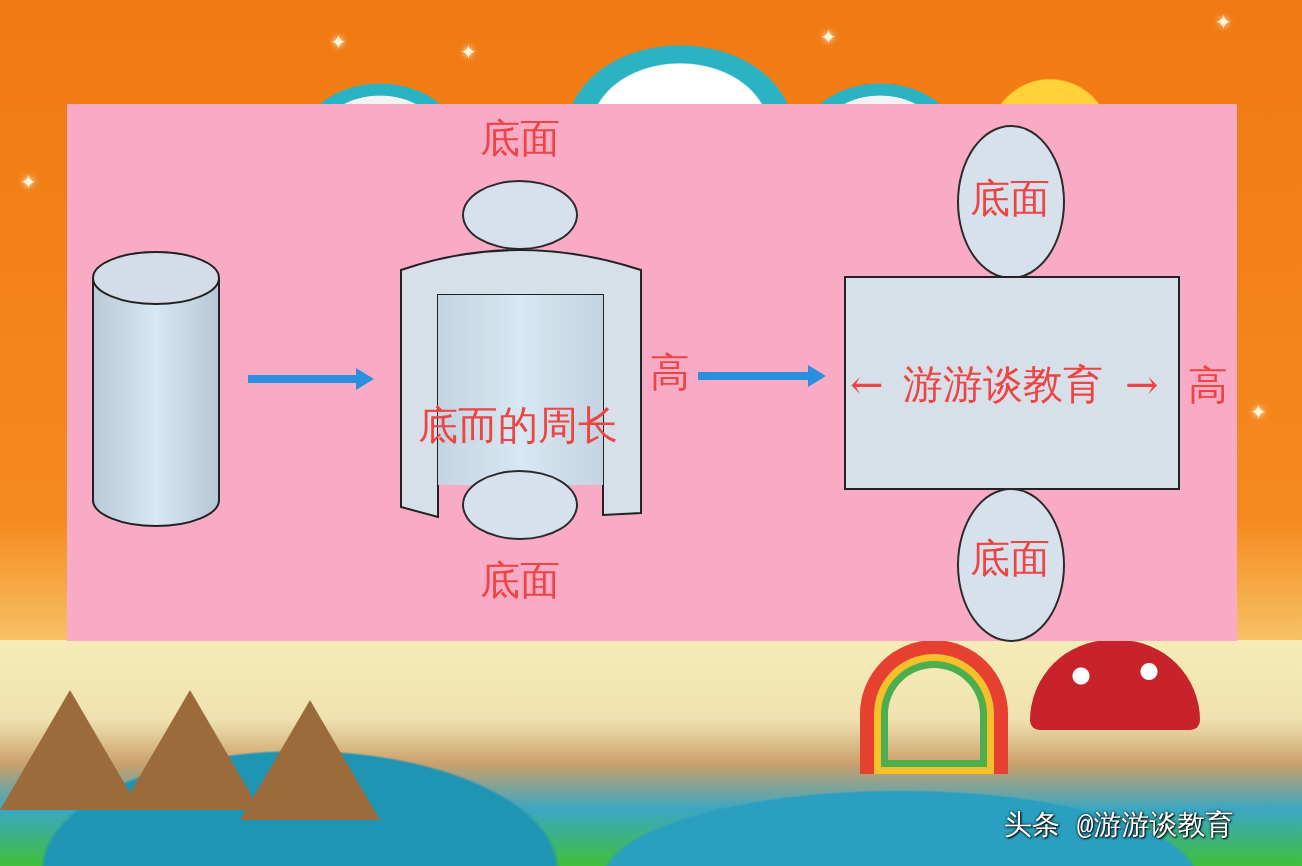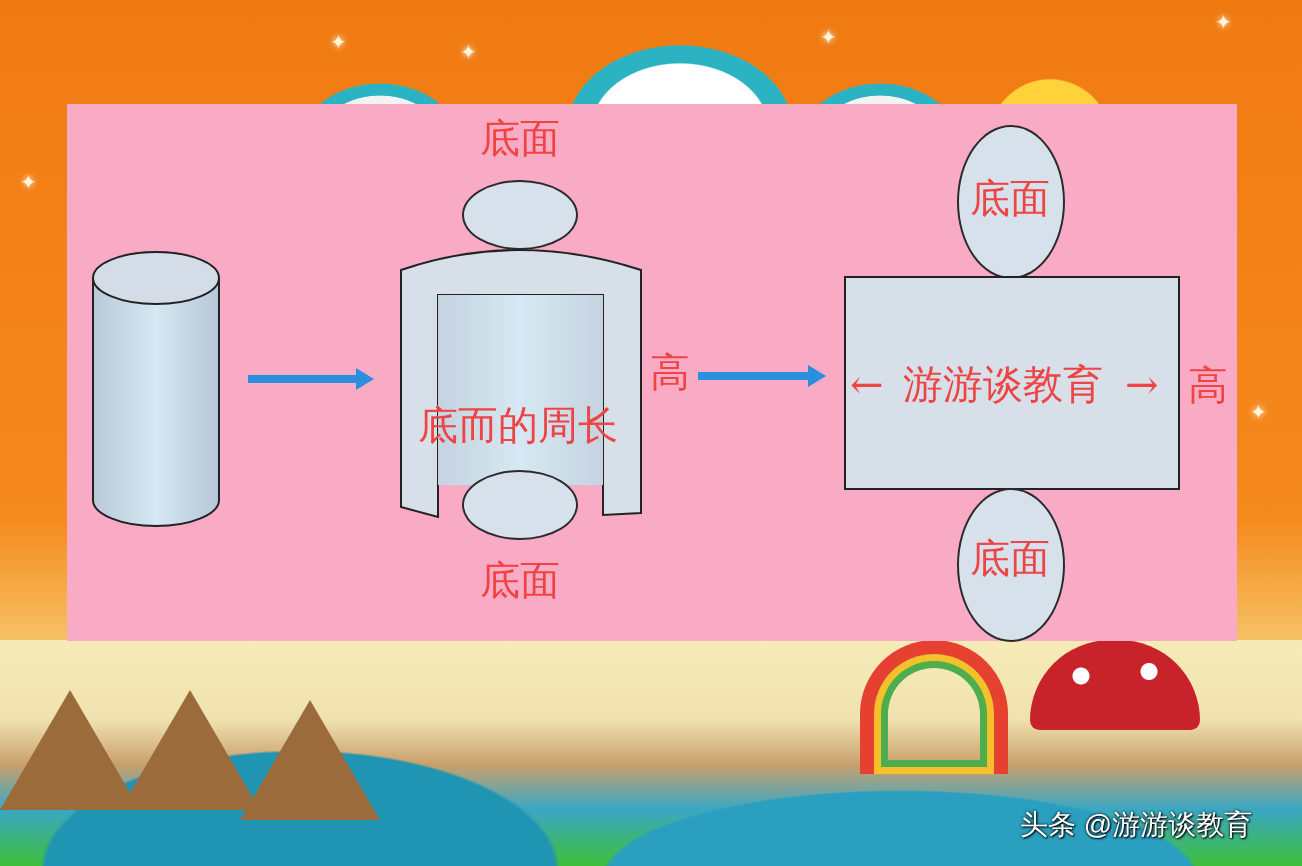--- a/index.html
+++ b/index.html
@@ -23,21 +23,21 @@
   .mush{position:absolute;left:1030px;top:640px;width:170px;height:90px;border-radius:85px 85px 10px 10px;
     background:radial-gradient(circle at 30% 40%,#fff 0 8px,transparent 9px),radial-gradient(circle at 70% 35%,#fff 0 8px,transparent 9px),#c8232b;}
   .rainbow{position:absolute;left:860px;top:640px;width:120px;height:120px;border-radius:120px 120px 0 0;
     border:14px solid #e64030;border-bottom:none;box-shadow:inset 0 0 0 7px #f5c02a,inset 0 0 0 14px #4cae4c;}
   .panel{position:absolute;left:67px;top:104px;width:1170px;height:537px;background:#f9abc6;}
   .txt{position:absolute;color:#ef4444;font-size:40px;line-height:1;white-space:nowrap;}
   .arrow-blue{position:absolute;height:8px;background:#2b8fe0;}
   .arrow-blue::after{content:"";position:absolute;right:-16px;top:-7px;border-left:18px solid #2b8fe0;border-top:11px solid transparent;border-bottom:11px solid transparent;}
   .ellipse{position:absolute;background:#d6e1ec;border:2px solid #2b2b2b;border-radius:50%;}
   .rect{position:absolute;left:844px;top:276px;width:332px;height:210px;background:#d7dfe9;border:2px solid #222;}
-  .watermark{position:absolute;left:1004px;top:806px;font-family:Liberation Sans, sans-serif;font-size:28px;color:#fff;text-shadow:1px 1px 2px #000,0 0 3px #000;white-space:nowrap;margin-left:16px;}
+  .watermark{position:absolute;left:1004px;top:806px;font-family:Liberation Mono, monospace;font-size:28px;color:#fff;text-shadow:1px 1px 2px #000,0 0 3px #000;white-space:nowrap;}
 </style>
 </head>
 <body>
 
 <div class="bg"></div>
 <div class="sun"></div>
 <span class="sparkle" style="left:330px;top:30px">✦</span>
 <span class="sparkle" style="left:460px;top:40px">✦</span>
 <span class="sparkle" style="left:820px;top:25px">✦</span>
 <span class="sparkle" style="left:1215px;top:10px">✦</span>

